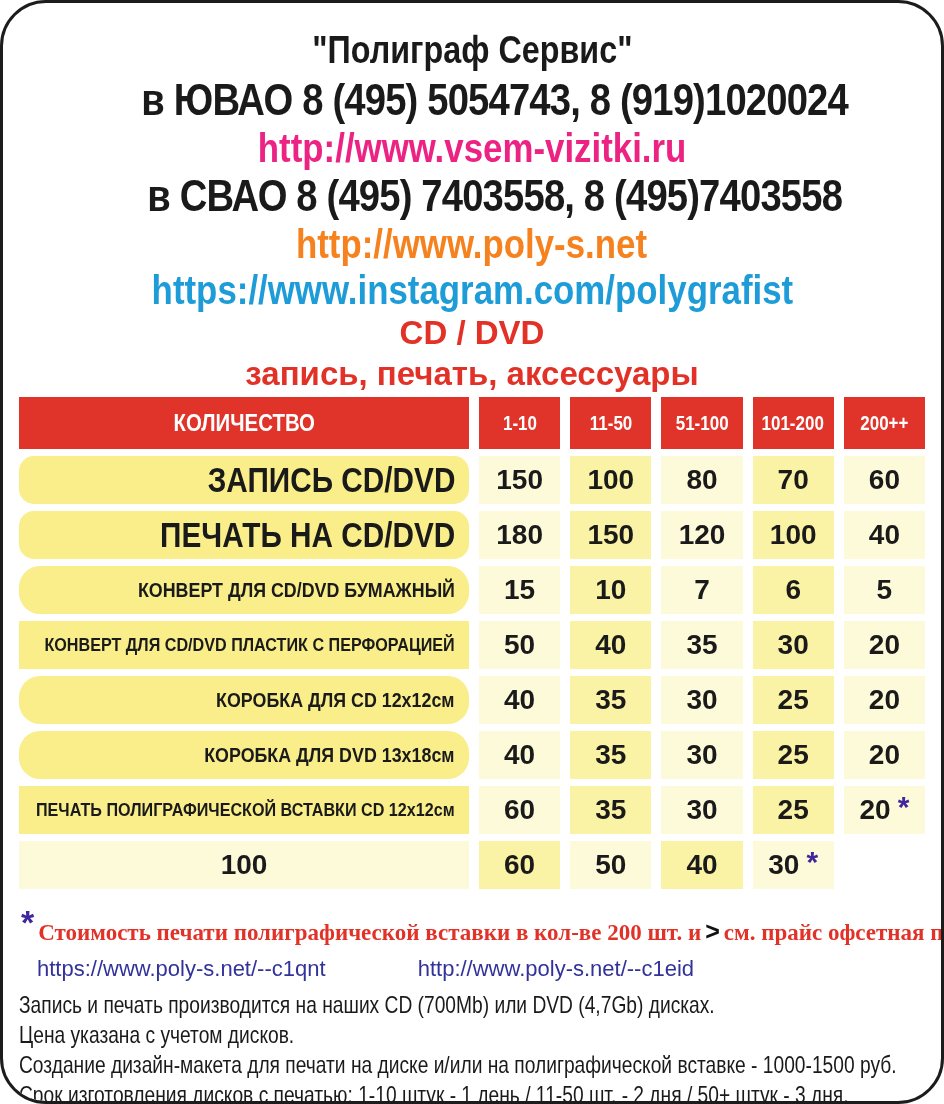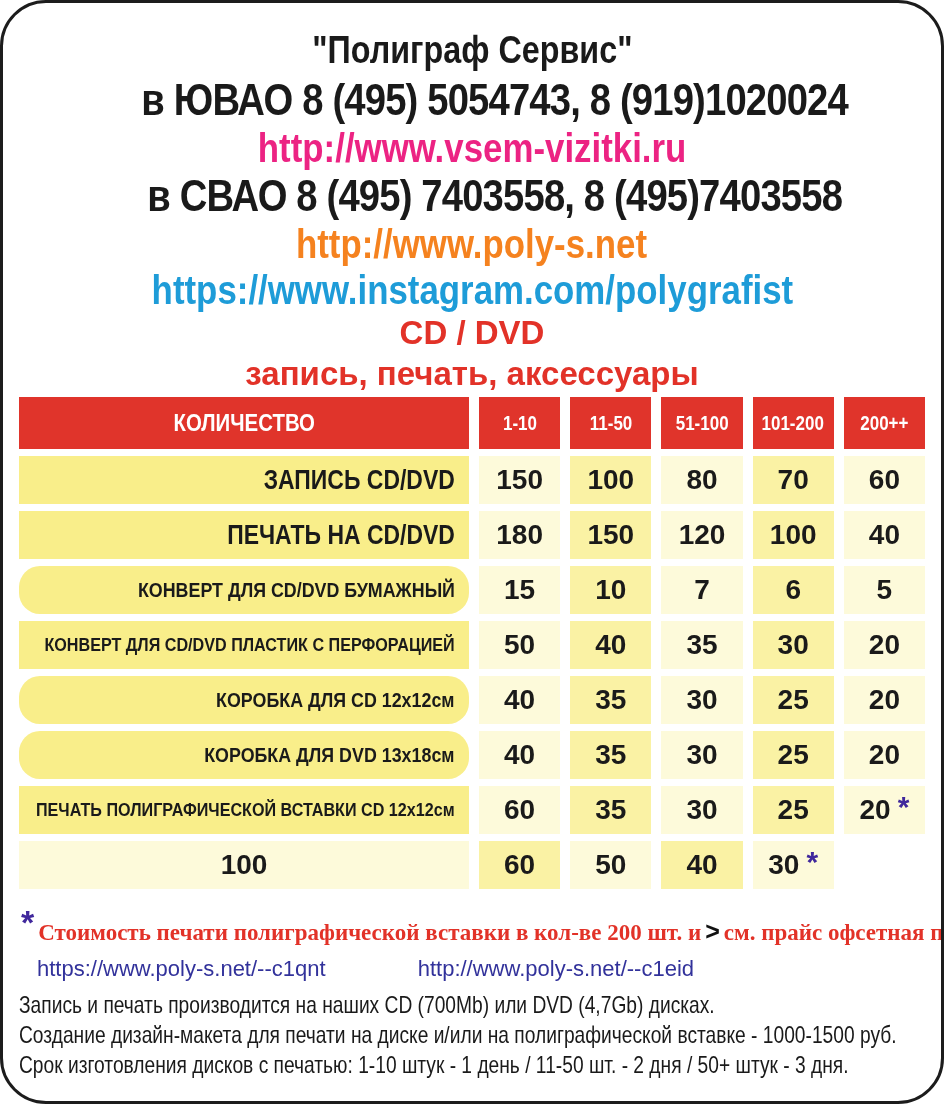--- a/index.html
+++ b/index.html
@@ -28,21 +28,21 @@
   .table { margin:2px 16px 0 16px; display:grid;
            grid-template-columns:450px repeat(5,1fr);
            grid-template-rows:52px repeat(8,48px);
            gap:7px 10px; }
   .cell { display:flex; align-items:center; justify-content:center; }
   .hcell { background:var(--table_red,#E23B2E); color:#ffffff; font-weight:bold; }
   .hcell.qty { font-size:24px; }
   .hcell.col { font-size:20px; }
   .lbl { background:var(--label_yellow,#F9EE8A); justify-content:flex-end;
          padding-right:14px; font-weight:bold; }
-  .sz-lg { font-size:27px; }
+  .sz-lg { font-size:35px;border-radius:15px; }
   .sz-md { font-size:21px;border-radius:21px; }
   .sz-sm { font-size:19px; }
   .val { font-weight:bold; font-size:28px; }
   .bg-light { background:var(--light_yellow,#FDFADA); }
   .bg-alt   { background:var(--alt_yellow,#FAF2A4); }
   .ast { color:var(--purple,#40289C); font-size:30px; margin-left:7px; position:relative; top:-3px; }
 
   
   .footnote { margin:14px 0 0 18px; white-space:nowrap; }
   .fn-star { color:var(--purple,#40289C); font-weight:bold; font-size:34px;
@@ -187,18 +187,20 @@
 
   <div class="links">
     <span class="lnk1">https://www.poly-s.net/--c1qnt</span>
     <span class="lnk2">http://www.poly-s.net/--c1eid</span>
   </div>
 
   <div class="notes">
     <div class="note">
       <span class="cond-l">Запись и печать производится на наших CD (700Mb) или DVD (4,7Gb) дисках.</span></div>
     <div class="note">
+      <span class="cond-l">Цена указана с учетом дисков.</span></div>
+    <div class="note">
       <span class="cond-l">Создание дизайн-макета для печати на диске и/или на полиграфической вставке - 1000-1500 руб.</span></div>
     <div class="note">
       <span class="cond-l">Срок изготовления дисков с печатью: 1-10 штук - 1 день  /  11-50 шт. - 2 дня  /  50+ штук - 3 дня.</span></div>
   </div>
 
 </div>
 
 </body></html>

